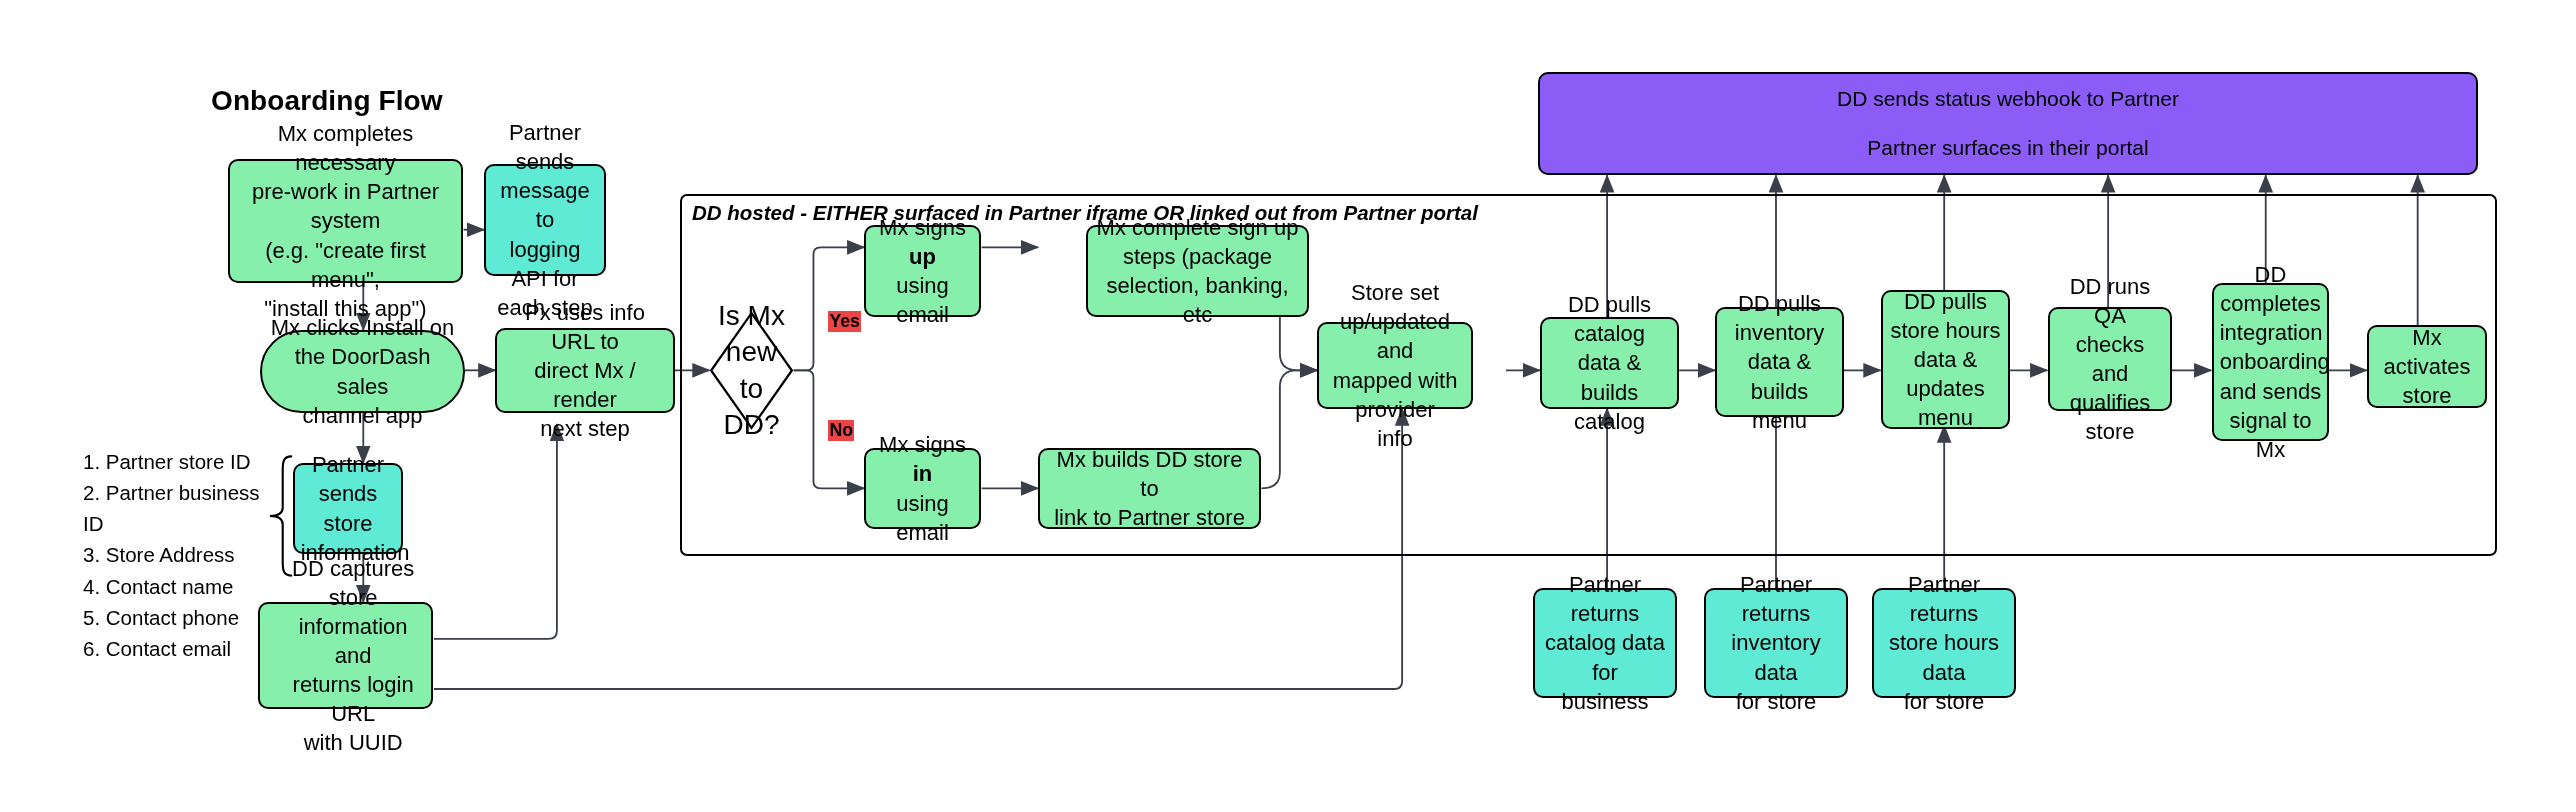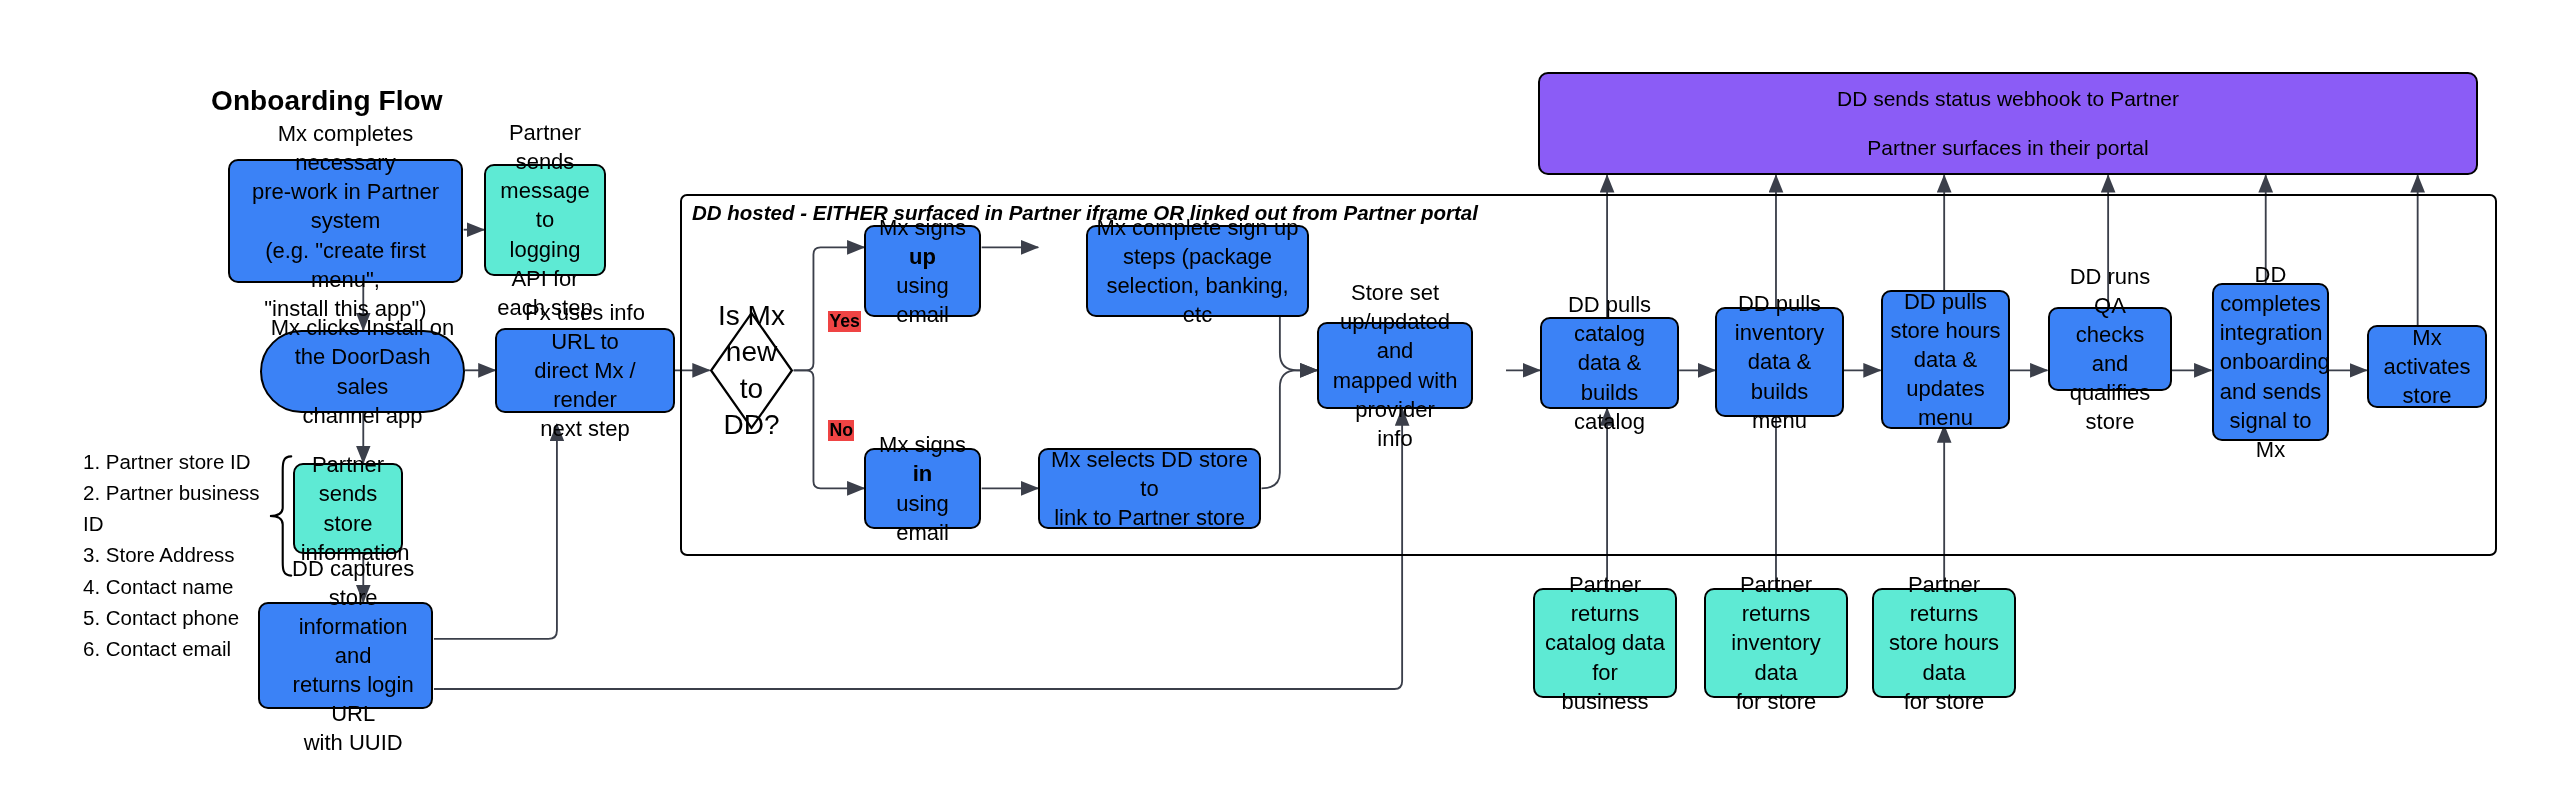--- a/index.html
+++ b/index.html
@@ -19,21 +19,21 @@
     overflow: hidden;
   }
   .node {
     position: absolute;
     box-sizing: border-box;
     display: flex;
     align-items: center;
     justify-content: center;
     text-align: center;
     border: 2.1px solid #000000;
-    background: #3b82f6;
+    background: #86efac;
     line-height: 1.32;
     padding: 2.8px 5.7px;
   }
   .node .txt {
     display: block;
     width: 100%;
     white-space: pre-line;
   }
   .rounded   { border-radius: 10px; }
   .pill      { border-radius: 706px; }
@@ -260,21 +260,21 @@
 steps (package
 selection, banking, etc</span>
   </div>
 
   <div class="node rounded f31" style="left:864px; top:448px; width:117px; height:81px;">
     <span class="txt"><span>Mx signs </span><b>in</b><span>
 using email</span></span>
   </div>
 
   <div class="node rounded f31" style="left:1038px; top:448px; width:223px; height:81px;">
-    <span class="txt">Mx selects DD store to
+    <span class="txt">Mx builds DD store to
 link to Partner store</span>
   </div>
 
   <div class="node rounded f31" style="left:1317px; top:322px; width:156px; height:87px;">
     <span class="txt">Store set up/updated and
 mapped with provider
 info</span>
   </div>
 
   <div class="node rounded f31" style="left:1540px; top:317px; width:139px; height:92px;">
@@ -291,21 +291,21 @@
   </div>
 
   <div class="node rounded f31" style="left:1881px; top:290px; width:129px; height:139px;">
     <span class="txt">DD pulls
 store hours
 data &amp;
 updates
 menu</span>
   </div>
 
-  <div class="node rounded f31" style="left:2048px; top:307px; width:124px; height:84px;">
+  <div class="node rounded f31" style="left:2048px; top:307px; width:124px; height:104px;">
     <span class="txt">DD runs QA
 checks and
 qualifies
 store</span>
   </div>
 
   <div class="node rounded f31" style="left:2212px; top:283px; width:117px; height:158px;">
     <span class="txt">DD
 completes
 integration

